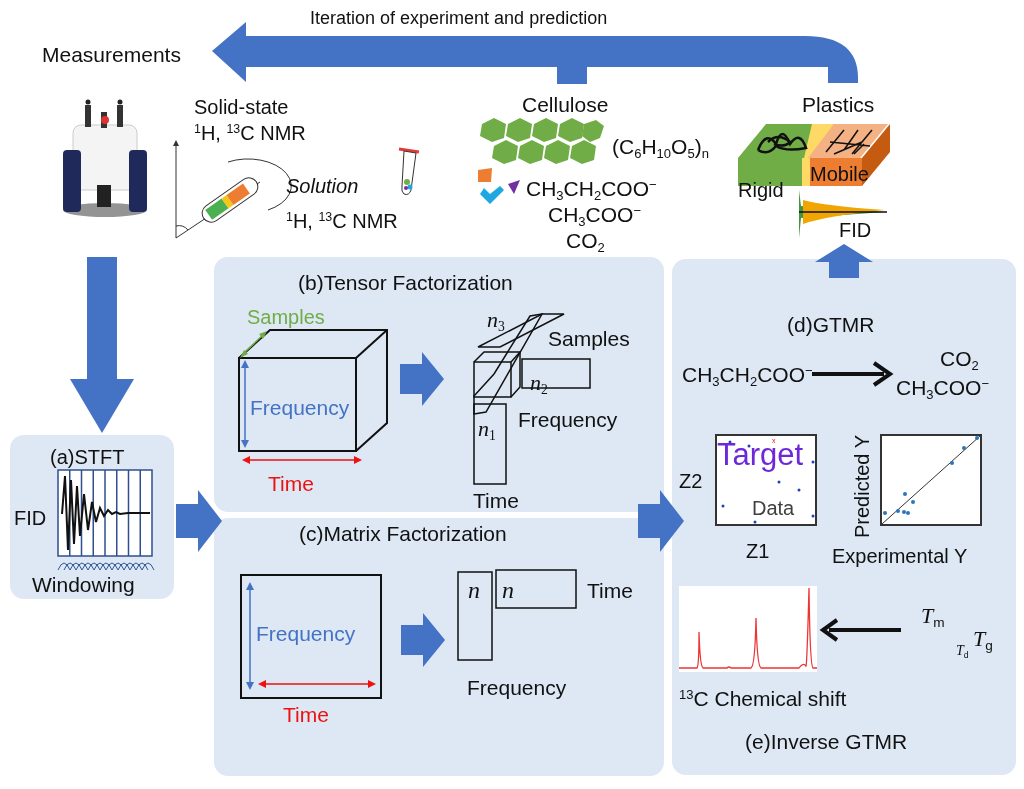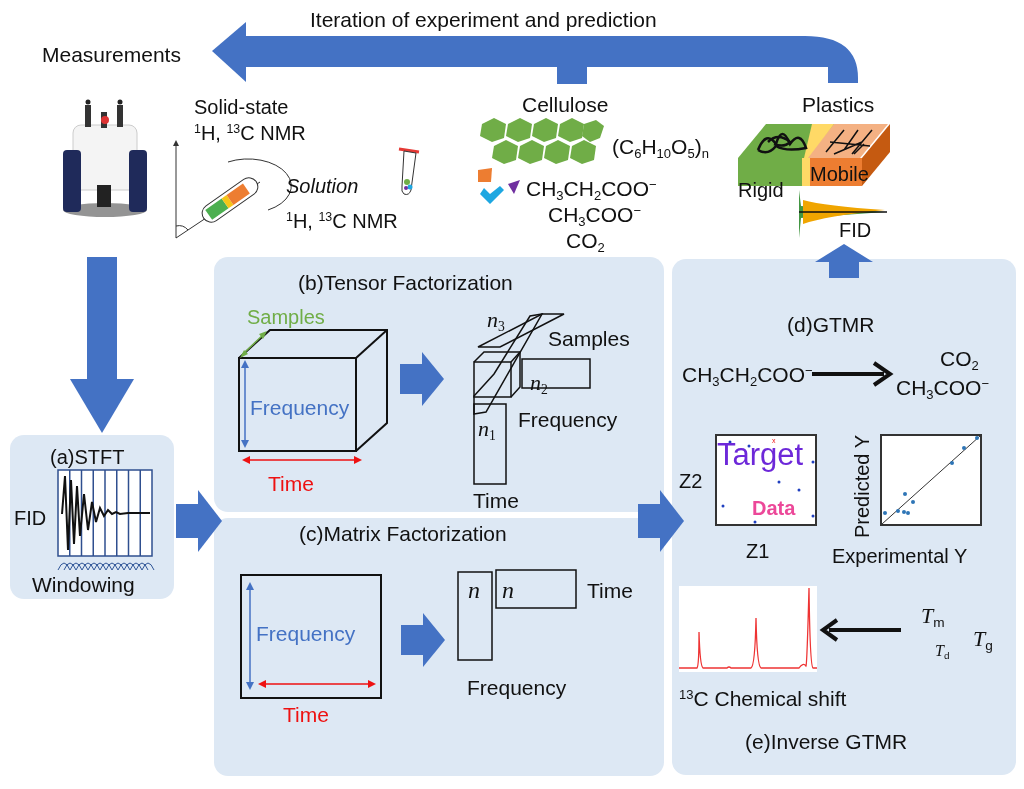--- a/index.html
+++ b/index.html
@@ -14,21 +14,21 @@
 </style>
 </head>
 <body>
 
 <svg style="left:0;top:0;" width="1024" height="110">
   <path d="M278,36 L805,36 Q858,36 858,78 L858,83 L828,83 L828,67 L278,67 Z" fill="#4472c4"></path>
   <rect x="557" y="60" width="30" height="24" fill="#4472c4"></rect>
   <polygon points="212,51 246,22 246,82" fill="#4472c4"></polygon>
   <rect x="244" y="36" width="36" height="31" fill="#4472c4"></rect>
 </svg>
-<div class="t" style="left:310px;top:9px;font-size:21px;">Iteration of experiment and prediction</div>
+<div class="t" style="left:310px;top:9px;font-size:18px;">Iteration of experiment and prediction</div>
 <div class="t" style="left:32px;top:44px;font-size:21px;margin-left:10px;">Measurements</div>
 
 <svg style="left:55px;top:90px;" width="100" height="130">
   <ellipse cx="50" cy="120" rx="42" ry="7" fill="#666" opacity="0.7"></ellipse>
   <rect x="18" y="35" width="64" height="65" rx="8" fill="#f4f4f4" stroke="#ccc"></rect>
   <rect x="8" y="60" width="18" height="62" rx="4" fill="#1f2a5a"></rect>
   <rect x="74" y="60" width="18" height="62" rx="4" fill="#1f2a5a"></rect>
   <rect x="42" y="95" width="14" height="22" fill="#222"></rect>
   <rect x="30" y="15" width="6" height="22" fill="#333"></rect>
   <rect x="46" y="22" width="6" height="16" fill="#333"></rect>
@@ -246,21 +246,21 @@
       <circle cx="98" cy="28" r="1.5"></circle>
     <circle cx="64" cy="48" r="1.5"></circle>
       <circle cx="84" cy="56" r="1.5"></circle>
       <circle cx="8" cy="72" r="1.5"></circle>
     <circle cx="98" cy="82" r="1.5"></circle>
       <circle cx="40" cy="88" r="1.5"></circle>
   </g>
   <text x="57" y="9" fill="#ee1111" font-size="7" font-family="Liberation Sans, sans-serif">x</text>
 </svg>
 <div class="t" style="left:717px;top:439px;font-size:31px;color:#6d28d9;">Target</div>
-<div class="t" style="left:752px;top:498px;font-size:20px;font-weight:bold;color:#ec4899;">Data</div>
+<div class="t" style="left:752px;top:498px;font-size:20px;font-weight:normal;color:#404040;">Data</div>
 <div class="t" style="left:679px;top:471px;font-size:20px;">Z2</div>
 <div class="t" style="left:746px;top:541px;font-size:20px;">Z1</div>
 
 <div class="t" style="left:852px;top:538px;font-size:20px;transform:rotate(-90deg);transform-origin:0 0;">Predicted Y</div>
 <svg style="left:880px;top:434px;" width="102" height="92">
   <rect x="1" y="1" width="100" height="90" fill="#fff" stroke="#333" stroke-width="2"></rect>
   <line x1="2" y1="90" x2="100" y2="2" stroke="#333" stroke-width="1"></line>
   <g fill="#2e75b6">
     <circle cx="97" cy="4" r="2"></circle>
       <circle cx="84" cy="14" r="2"></circle>
@@ -277,16 +277,16 @@
 
 <svg style="left:679px;top:586px;" width="138" height="86">
   <rect x="0" y="0" width="138" height="86" fill="#fff"></rect>
   <path d="M0,82 L18,82 Q20,80 20,46 Q21,80 24,82 L48,82 Q50,80 52,82 L72,82 Q76,80 77,32 Q78,80 82,82 L120,82 Q124,76 127,80 Q128,78 130,2 Q131,80 134,82 L138,82" stroke="#ee3333" stroke-width="1.3" fill="none"></path>
 </svg>
 <svg style="left:817px;top:618px;" width="86" height="24">
   <line x1="12" y1="12" x2="84" y2="12" stroke="#111" stroke-width="4"></line>
   <polyline points="20,2 6,12 20,22" stroke="#111" stroke-width="4" fill="none"></polyline>
 </svg>
 <div class="t" style="left:921px;top:605px;font-size:22px;"><span class="math">T</span><span class="sub">m</span></div>
-<div class="t" style="left:935px;top:643px;font-size:16px;"><span class="math">T</span><span class="sub">d</span></div>
+<div class="t" style="left:956px;top:643px;font-size:14px;"><span class="math">T</span><span class="sub">d</span></div>
 <div class="t" style="left:973px;top:628px;font-size:22px;"><span class="math">T</span><span class="sub">g</span></div>
 <div class="t" style="left:679px;top:688px;font-size:21px;"><span class="sup">13</span><span>C Chemical shift</span></div>
 <div class="t title" style="left:745px;top:731px;">(e)Inverse GTMR</div>
 
 </body></html>

